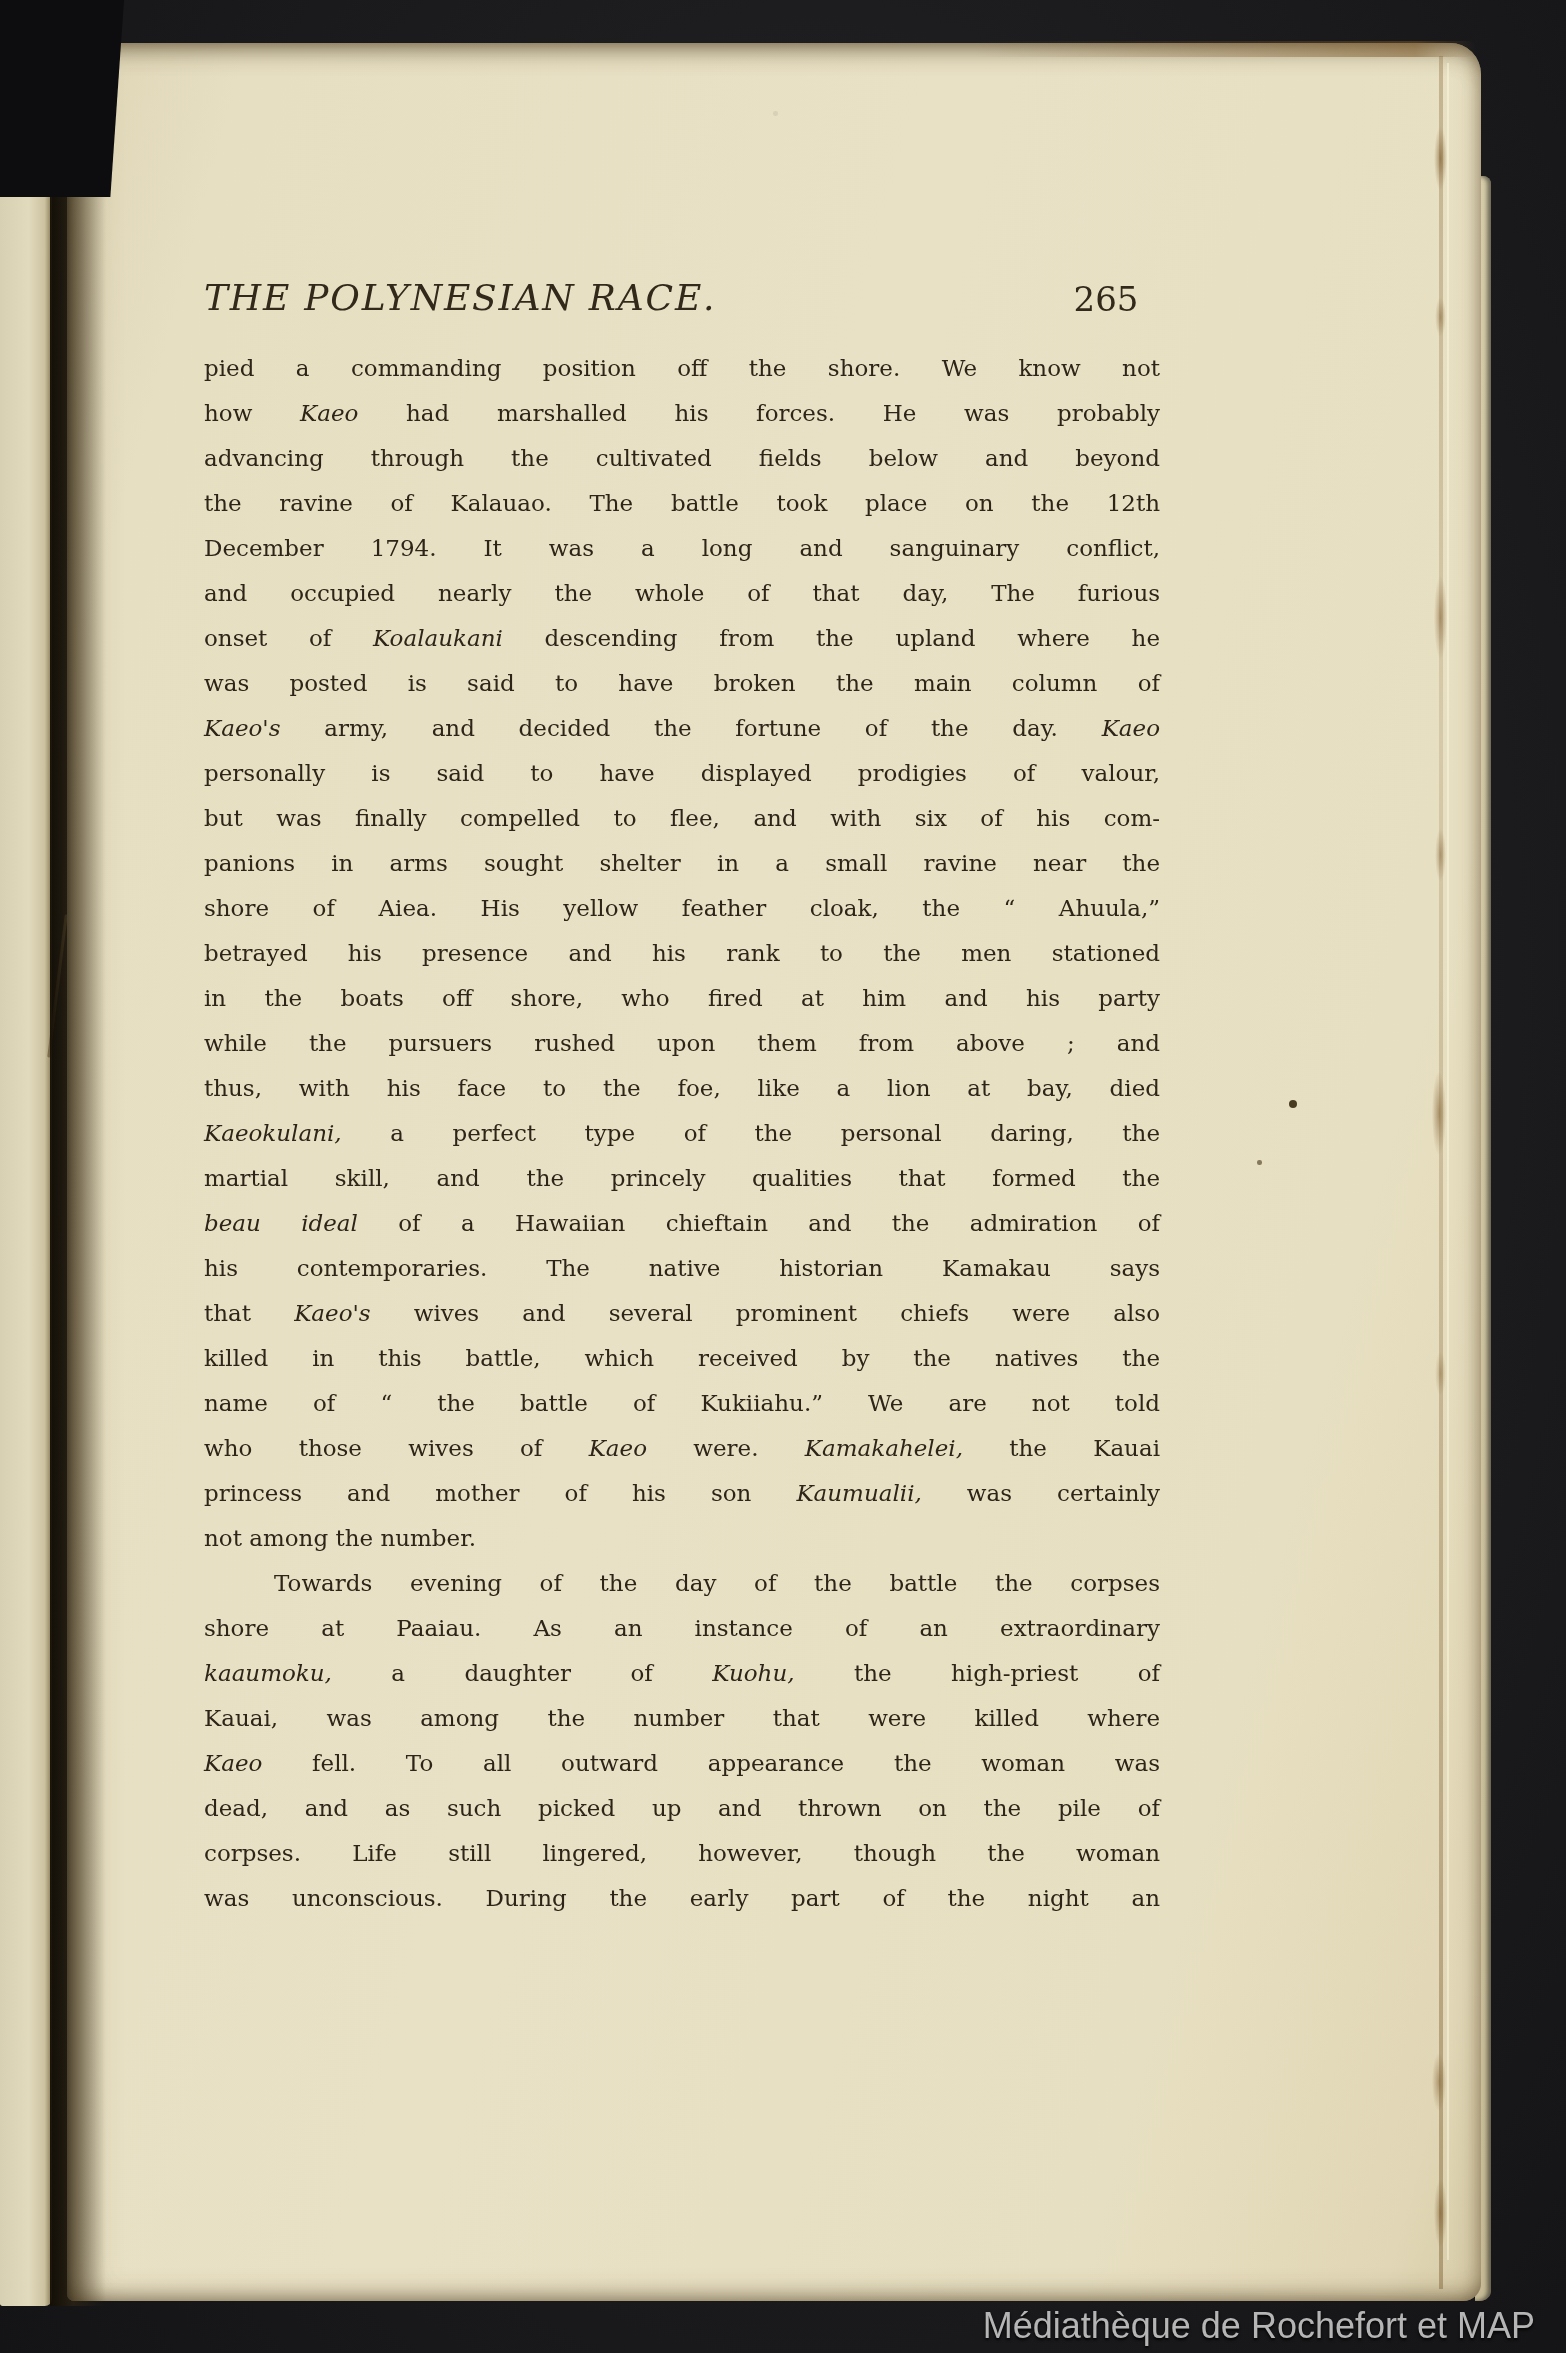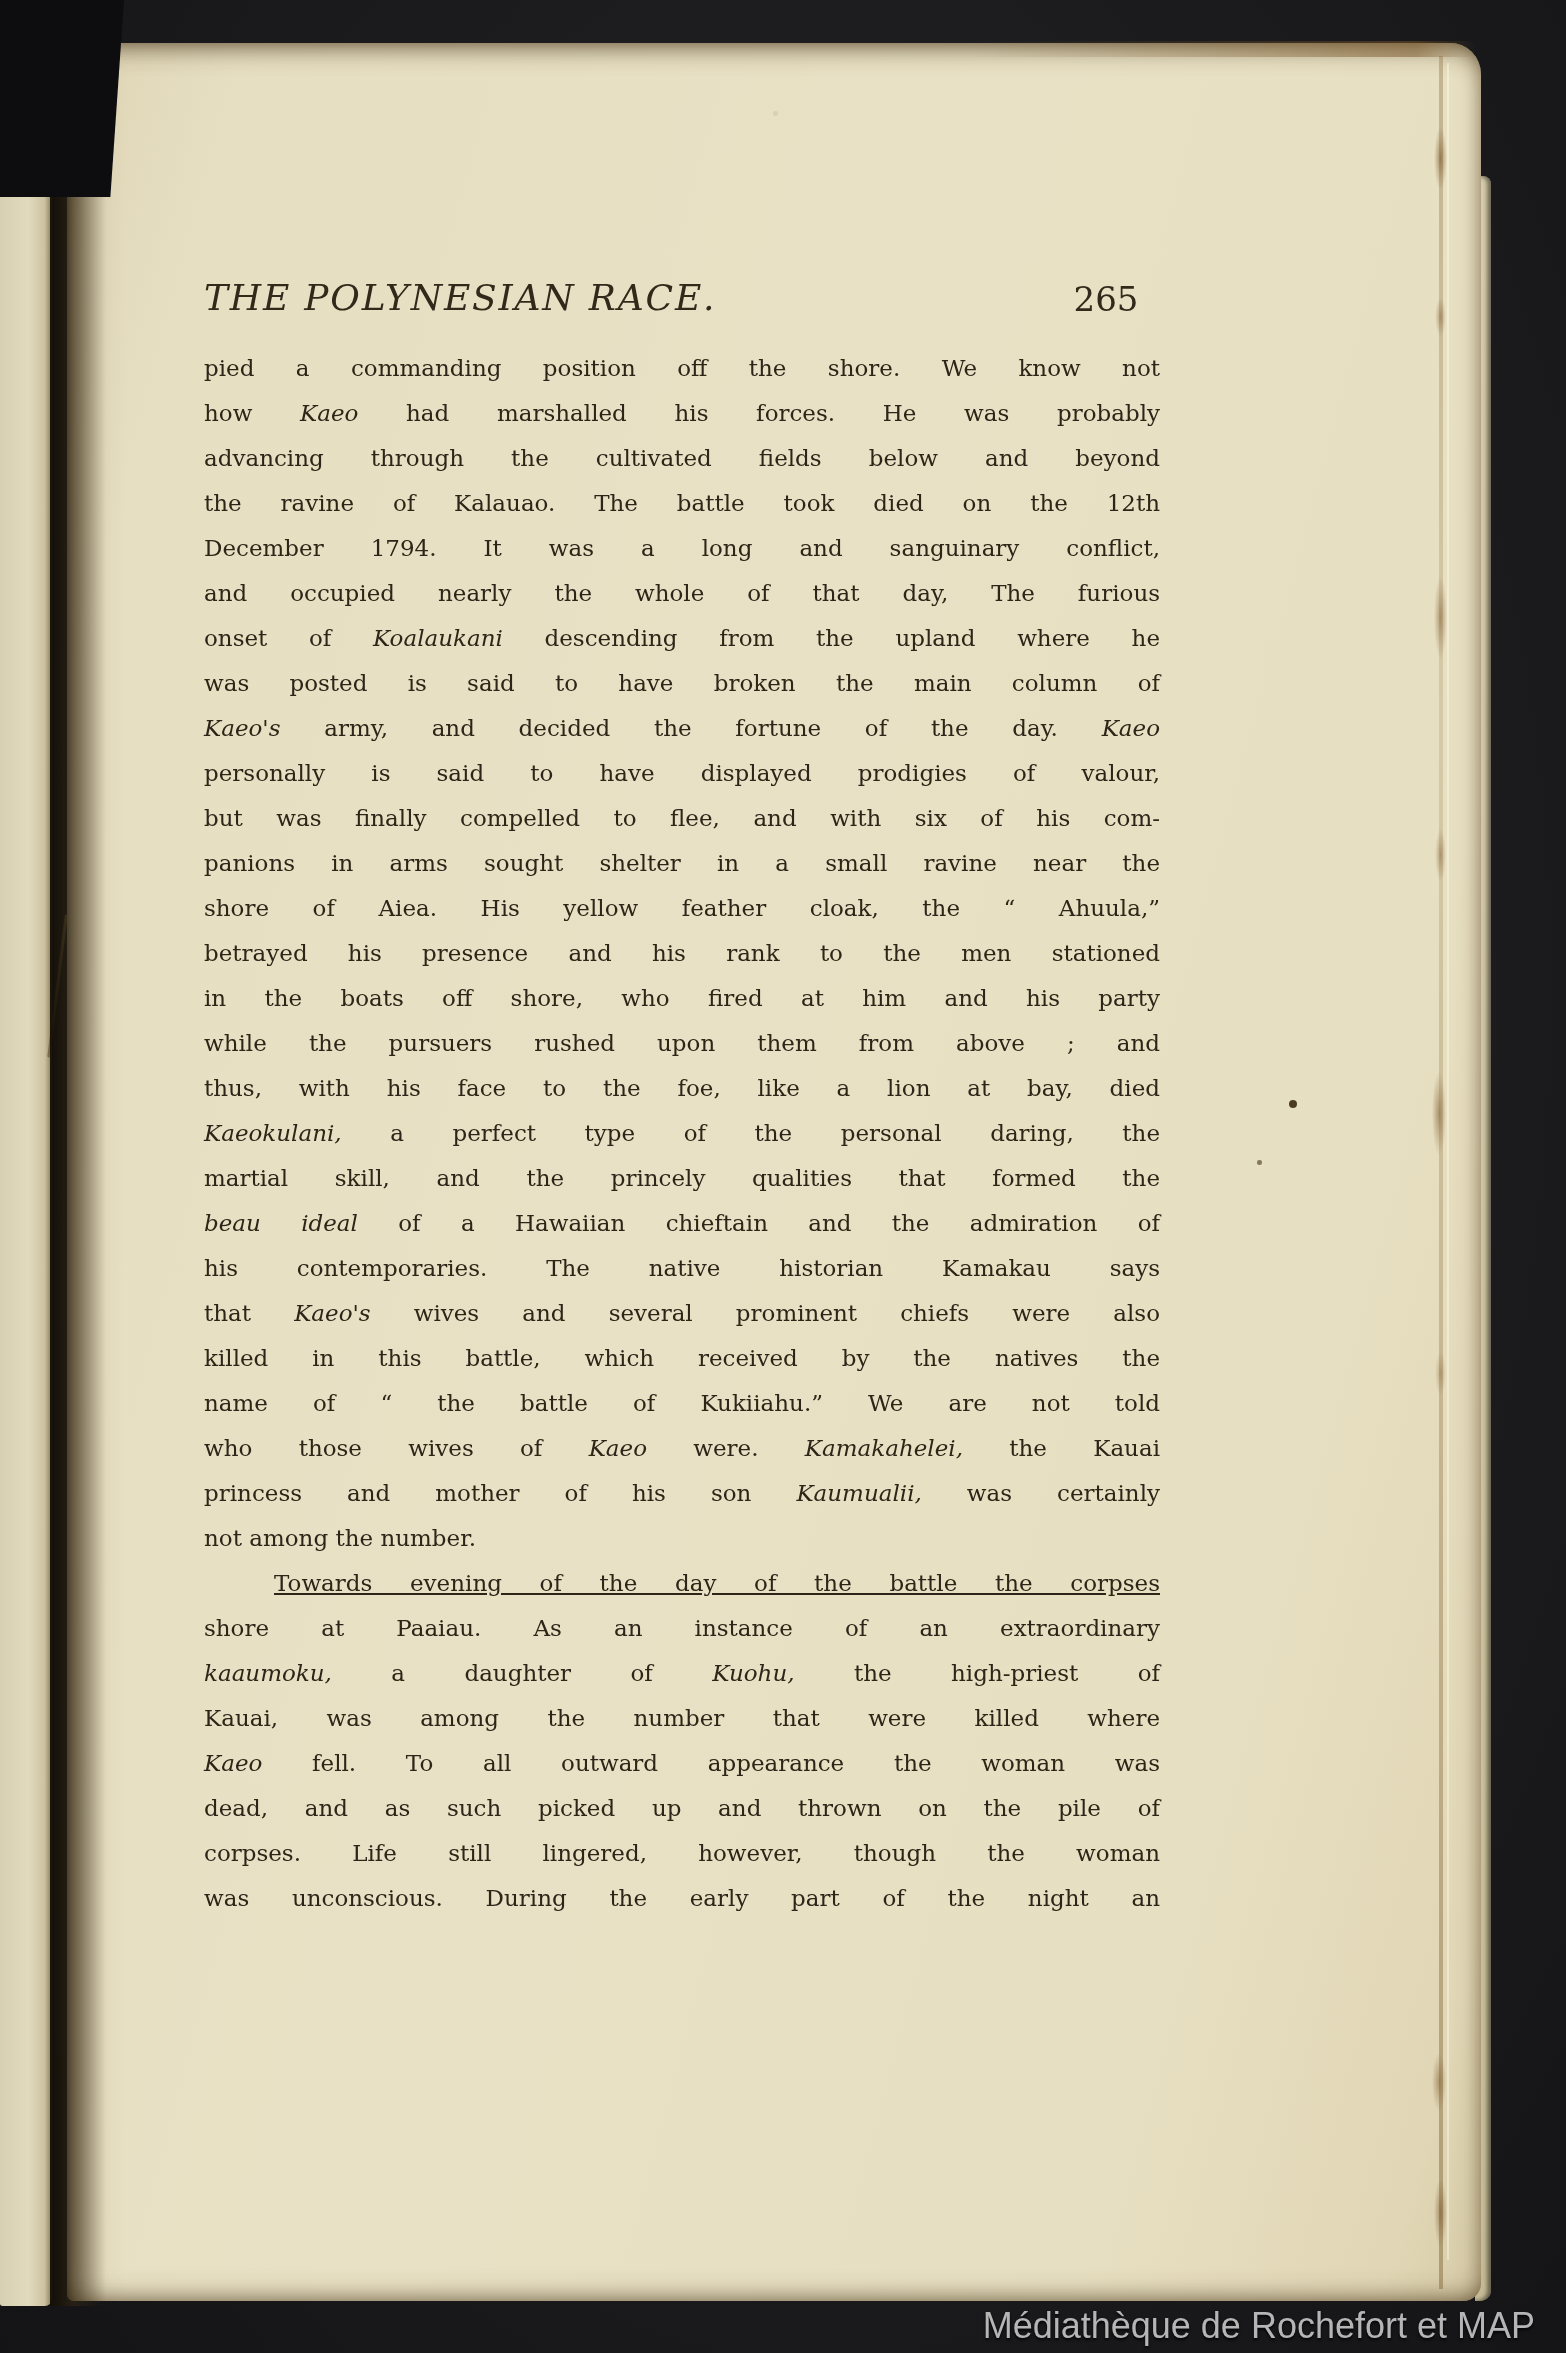--- a/index.html
+++ b/index.html
@@ -86,21 +86,21 @@
   .page-number{
     position:absolute;right:21.6px;top:1.8px;font-size:34px;color:#32291b;
   }
   .body-text{position:absolute;top:303px;left:0;right:0;}
   .line{
     font-size:23px;line-height:45px;height:45px;
     text-align:justify;text-align-last:justify;
     white-space:normal;color:#2e2518;
   }
   .line.flush{text-align-last:left;}
-  .line.indent{padding-left:70px;text-decoration:underline;}
+  .line.indent{padding-left:70px;}
   .it{font-style:italic;}
 
   
   .watermark{
     position:absolute;right:32px;bottom:7.2px;
     font-family:"Liberation Sans", sans-serif;
     font-size:36px;color:#b5b5b5;
     text-shadow:0 1.8px 2.7px rgba(0,0,0,.85);
     z-index:5;
   }
@@ -117,21 +117,21 @@
   <div class="paper">
     <div class="text-col">
       <div class="running-header">
         <div class="running-title">THE POLYNESIAN RACE.</div>
         <div class="page-number">265</div>
       </div>
       <div class="body-text" id="body-text">
           <div class="line"><span>pied a commanding position off the shore.  We know not</span></div>
           <div class="line"><span>how </span><span class="it">Kaeo</span><span> had marshalled his forces.  He was probably</span></div>
           <div class="line"><span>advancing through the cultivated fields below and beyond</span></div>
-          <div class="line"><span>the ravine of Kalauao.  The battle took died on the 12th</span></div>
+          <div class="line"><span>the ravine of Kalauao.  The battle took place on the 12th</span></div>
           <div class="line"><span>December 1794.  It was a long and sanguinary conflict,</span></div>
           <div class="line"><span>and occupied nearly the whole of that day,  The furious</span></div>
           <div class="line"><span>onset of </span><span class="it">Koalaukani</span><span> descending from the upland where he</span></div>
           <div class="line"><span>was posted is said to have broken the main column of</span></div>
           <div class="line"><span class="it">Kaeo's</span><span> army, and decided the fortune of the day.  </span><span class="it">Kaeo</span></div>
           <div class="line"><span>personally is said to have displayed prodigies of valour,</span></div>
           <div class="line"><span>but was finally compelled to flee, and with six of his com-</span></div>
           <div class="line"><span>panions in arms sought shelter in a small ravine near the</span></div>
           <div class="line"><span>shore of Aiea.  His yellow feather cloak, the “ Ahuula,”</span></div>
           <div class="line"><span>betrayed his presence and his rank to the men stationed</span></div>

